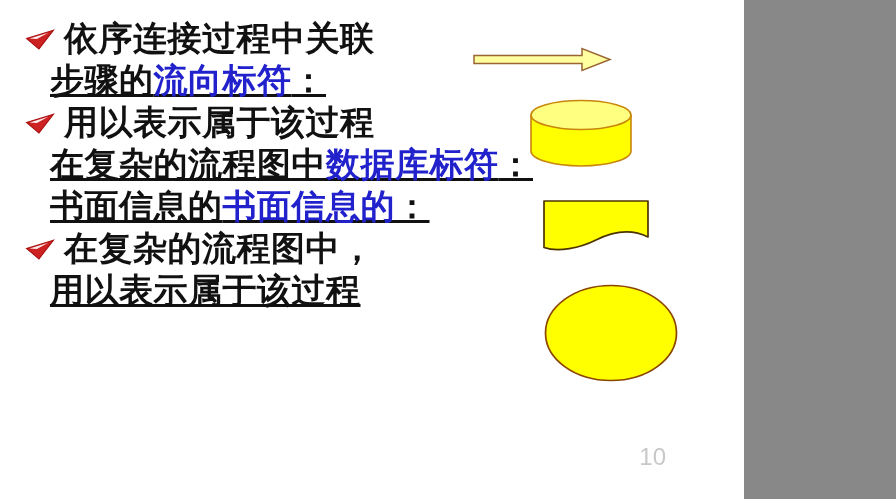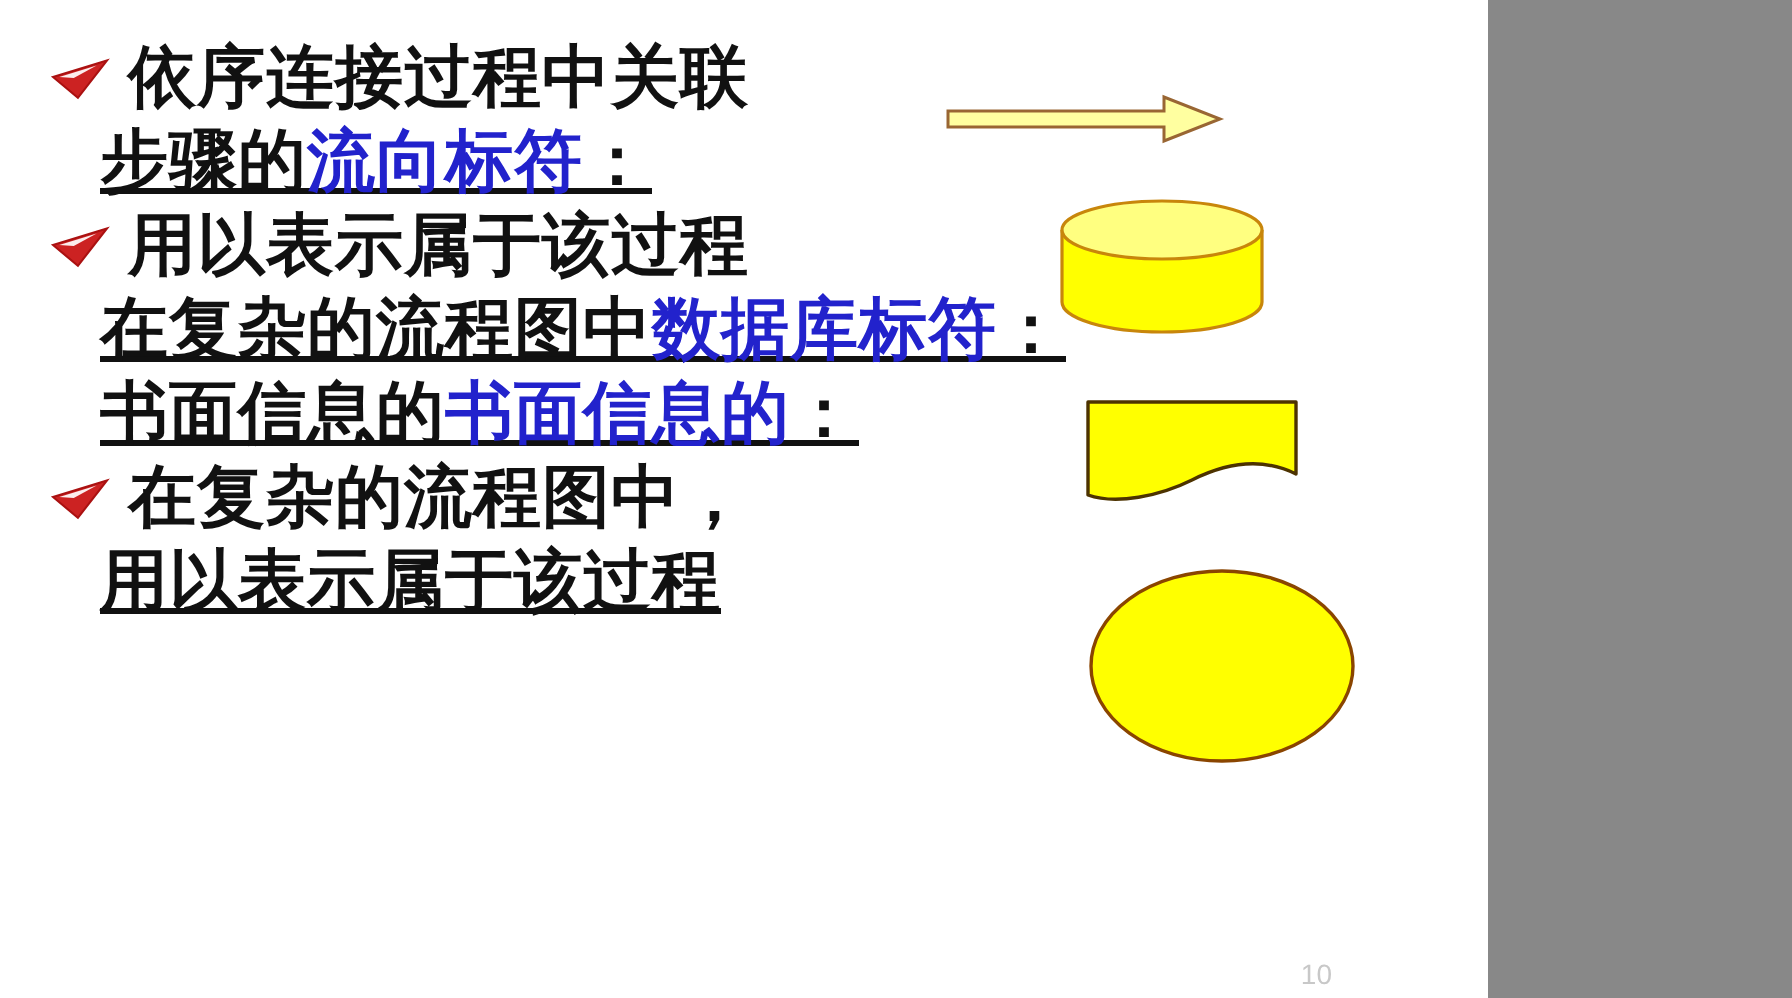--- a/index.html
+++ b/index.html
@@ -31,23 +31,23 @@
   .line.cont .txt { left:50px;text-decoration:underline; }
   .txt .em { color:#2222cc; }
   
   .shape { position:absolute; }
   .shape-arrow    { left:472px; top:46px;  width:141px; height:28px; }
   .shape-cylinder { left:529px; top:98px;  width:105px; height:72px; }
   .shape-document { left:542px; top:199px; width:109px; height:57px; }
   .shape-ellipse  { left:543px; top:283px; width:136px; height:100px; }
   
   .slide-number {
-    position:absolute; right:78px; bottom:4px;
+    position:absolute; right:78px; bottom:28px;
     font-family:"Liberation Sans","DejaVu Sans",sans-serif;
-    font-size:14px; color:#c8c8c8;
+    font-size:24px; color:#c8c8c8;
   }
   .footer-company {
     position:absolute; right:8px; bottom:9px;
     font-family:"Liberation Sans","DejaVu Sans",sans-serif;
     font-size:14px; font-weight:bold; color:#1a1a1a;
     letter-spacing:0px;
   }
 </style>
 </head>
 <body>

